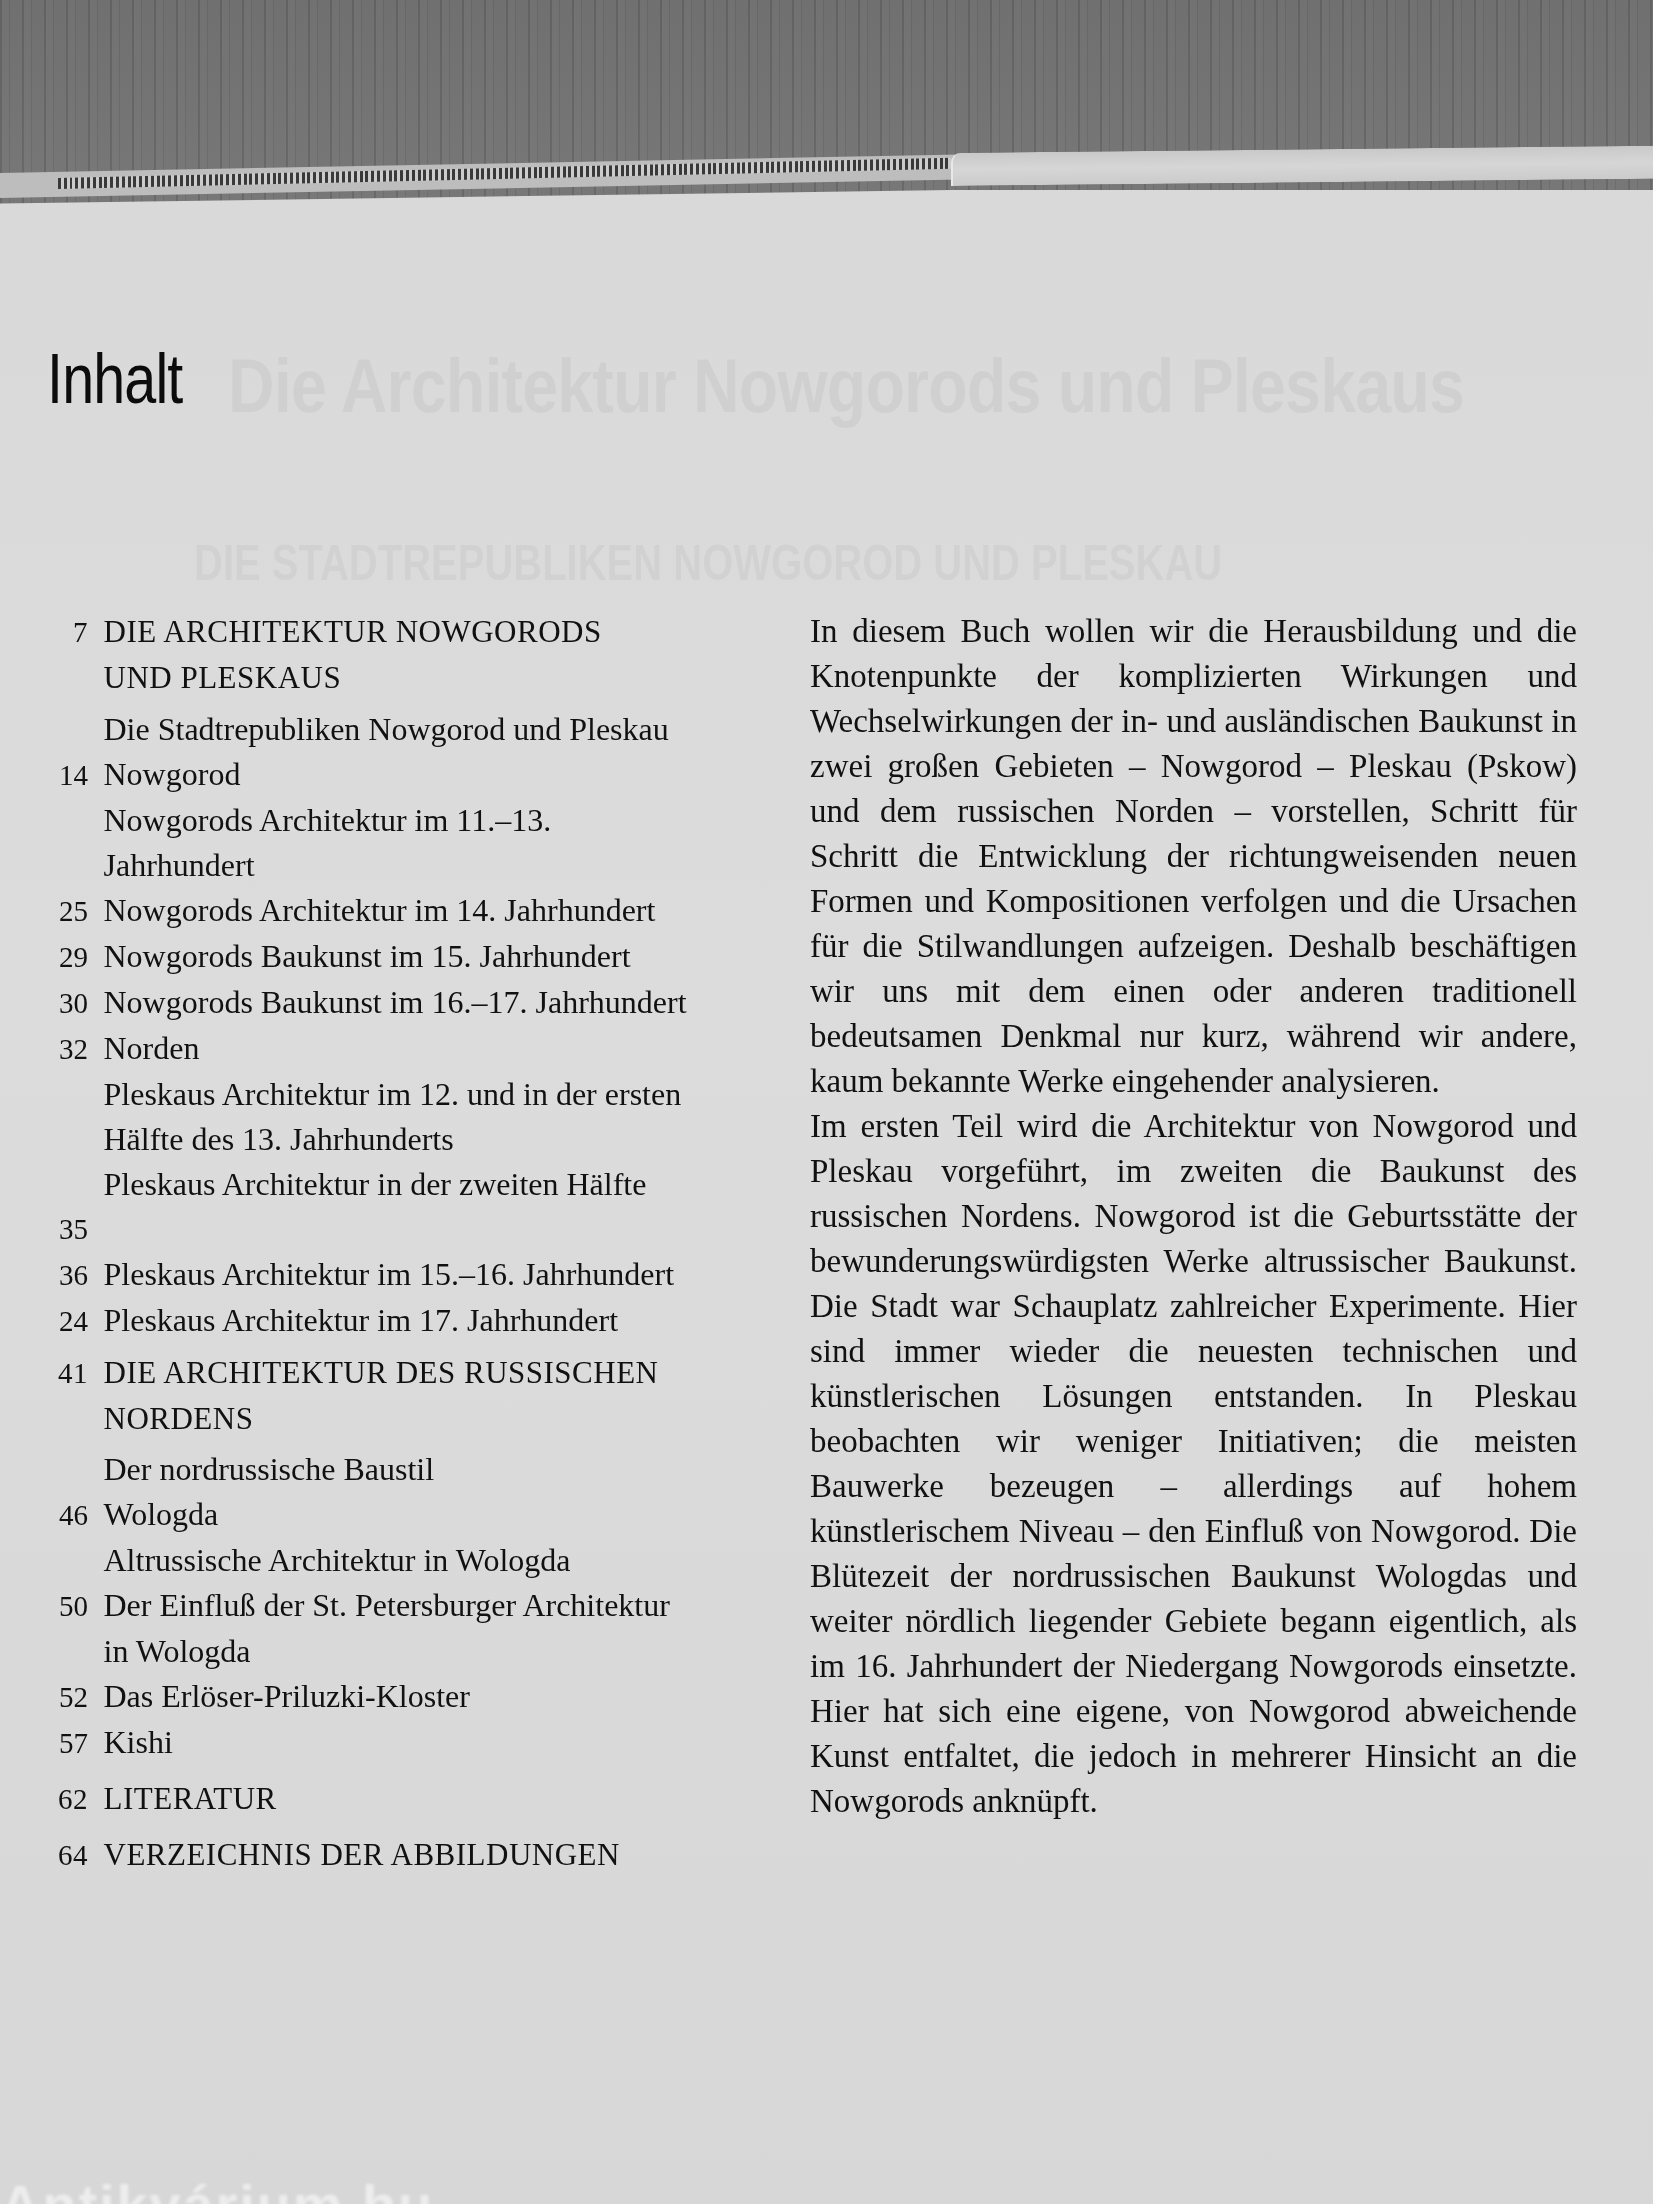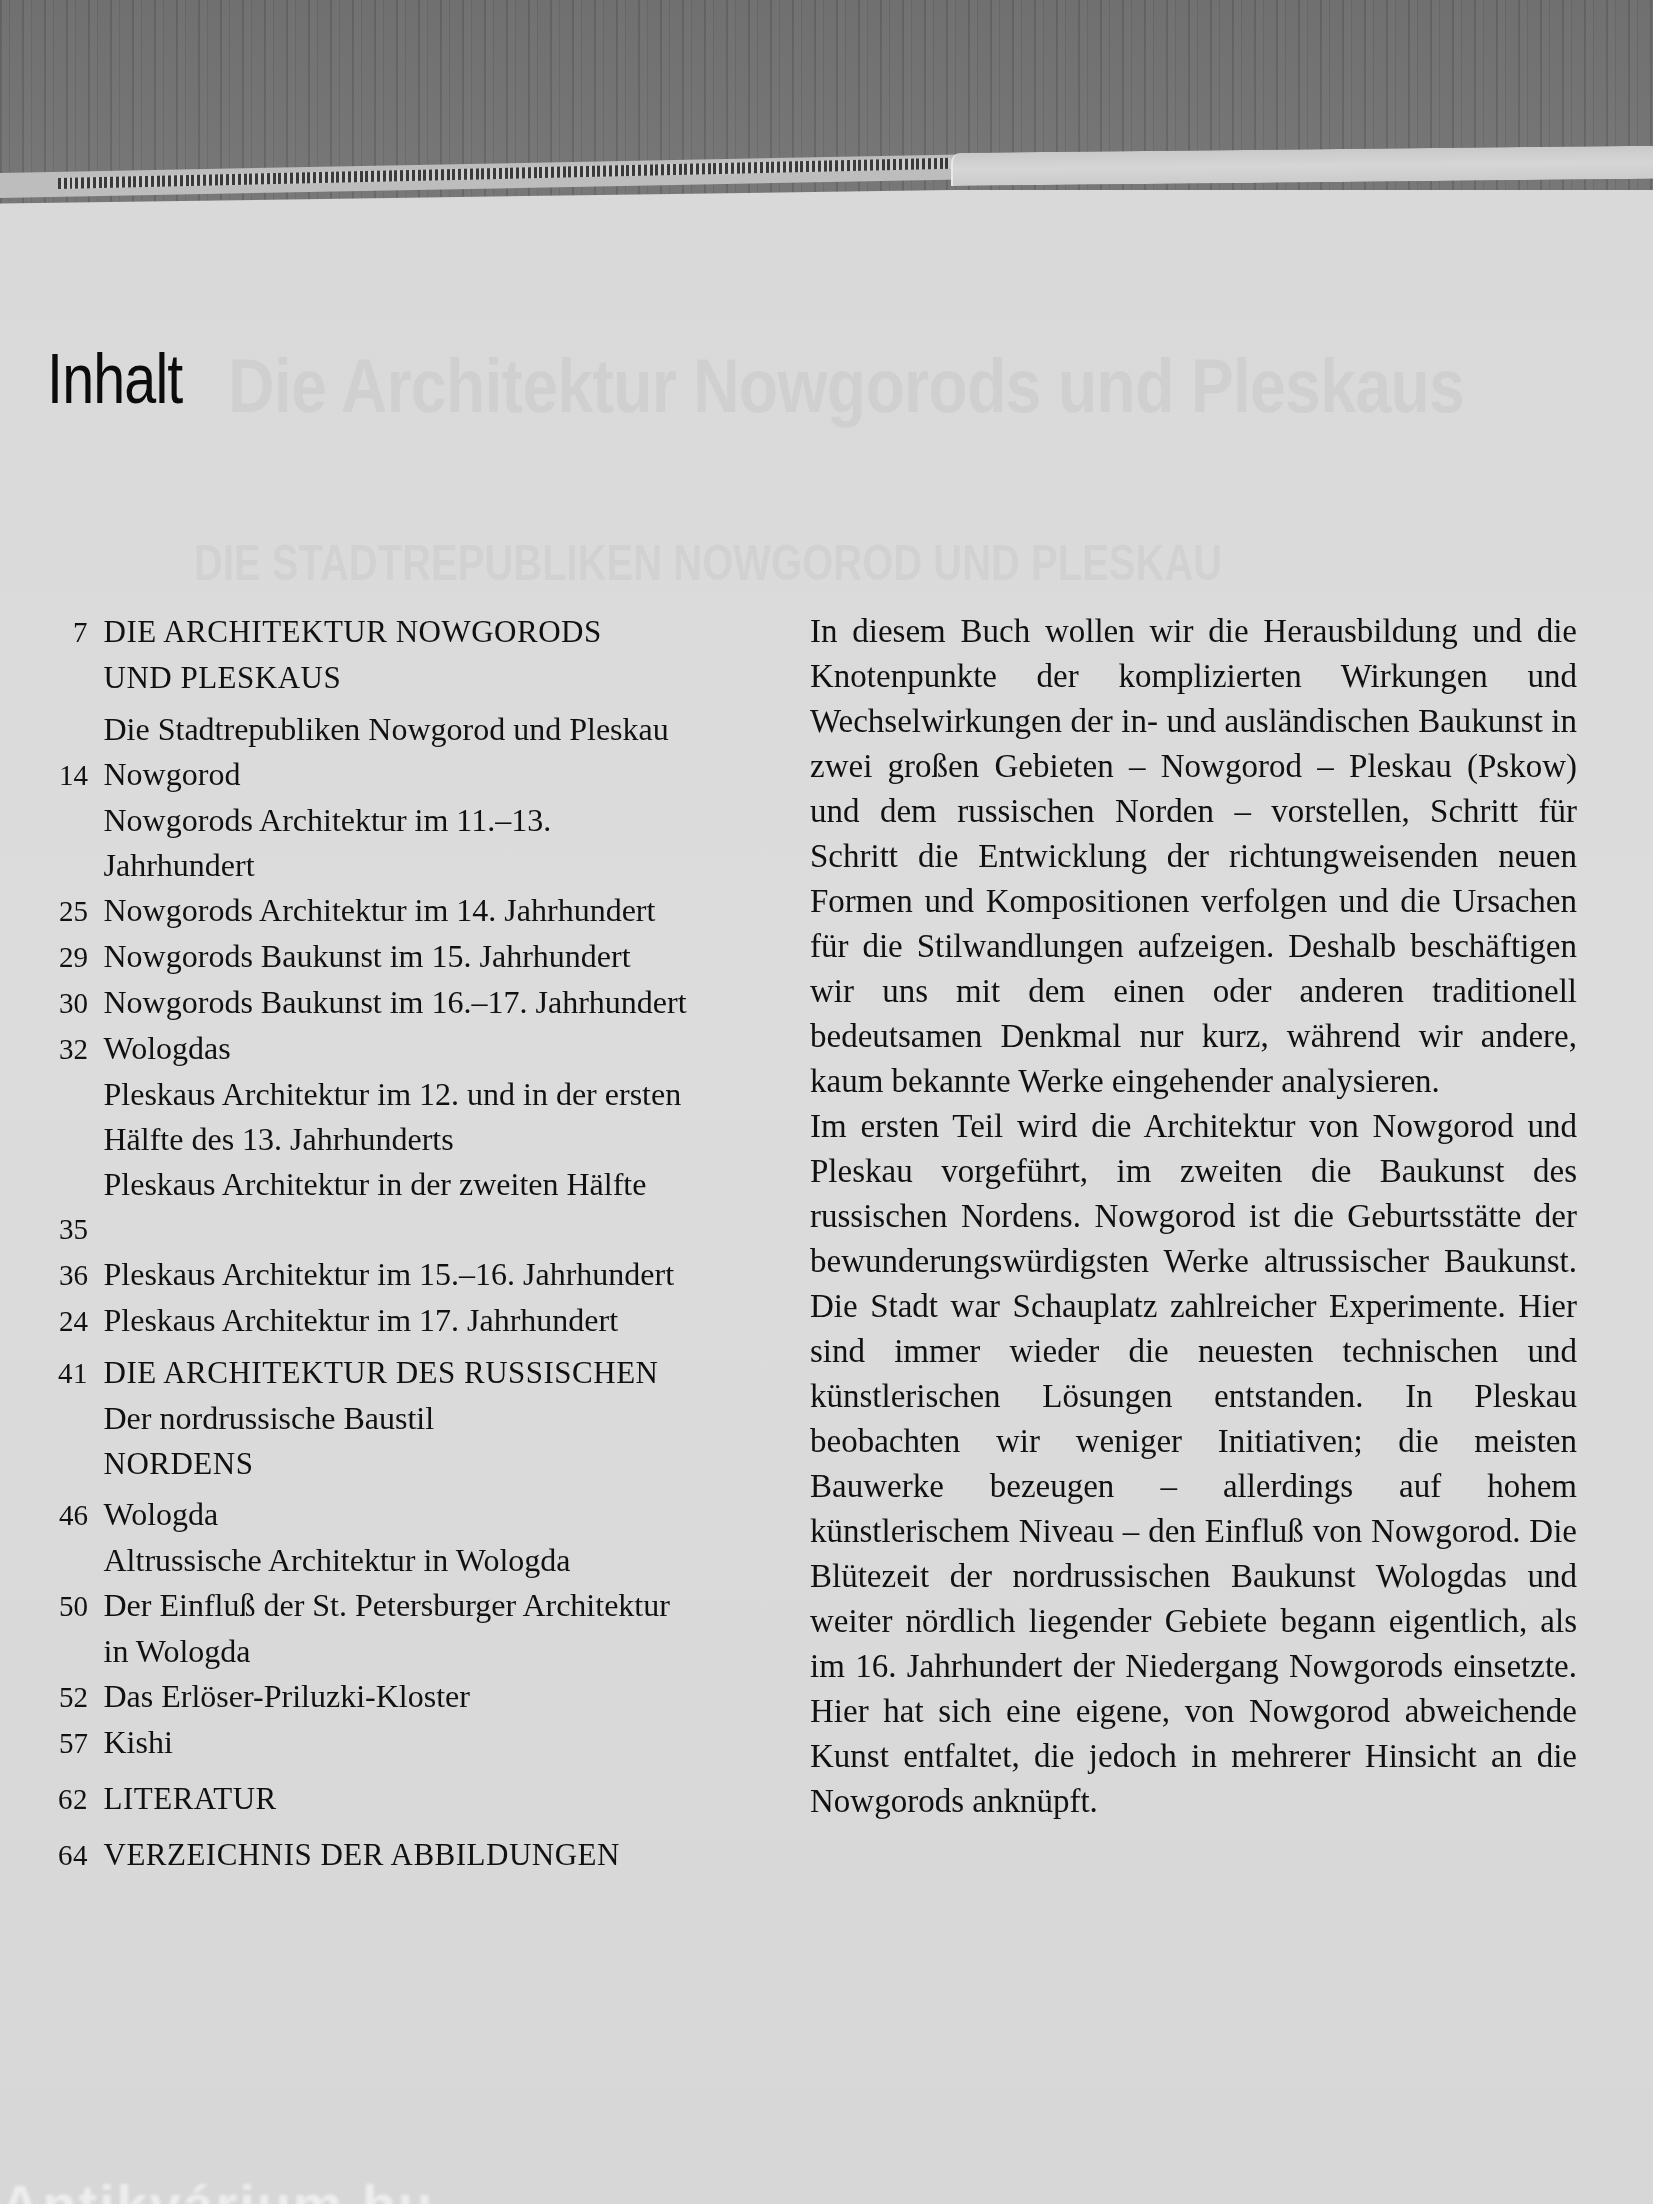--- a/index.html
+++ b/index.html
@@ -199,21 +199,21 @@
   <li class="toc-row">
       <span class="toc-page">29</span>
       <span class="toc-title">Nowgorods Baukunst im 15. Jahrhundert</span>
     </li>
   <li class="toc-row">
       <span class="toc-page">30</span>
       <span class="toc-title">Nowgorods Baukunst im 16.–17. Jahrhundert</span>
     </li>
   <li class="toc-row">
       <span class="toc-page">32</span>
-      <span class="toc-title">Wologdas</span>
+      <span class="toc-title">Norden</span>
     </li>
   <li class="toc-row">
       <span class="toc-page"></span>
       <span class="toc-title">Pleskaus Architektur im 12. und in der ersten</span>
     </li>
   <li class="toc-row">
       <span class="toc-page"></span>
       <span class="toc-title">Hälfte des 13. Jahrhunderts</span>
     </li>
   <li class="toc-row">
@@ -228,27 +228,27 @@
       <span class="toc-title">Pleskaus Architektur im 15.–16. Jahrhundert</span>
     </li>
   <li class="toc-row gap-after">
       <span class="toc-page">24</span>
       <span class="toc-title">Pleskaus Architektur im 17. Jahrhundert</span>
     </li>
   <li class="toc-row part">
       <span class="toc-page">41</span>
       <span class="toc-title">DIE ARCHITEKTUR DES RUSSISCHEN</span>
     </li>
+  <li class="toc-row part gap-after">
+      <span class="toc-page"></span>
+      <span class="toc-title">NORDENS</span>
+    </li>
   <li class="toc-row">
       <span class="toc-page"></span>
       <span class="toc-title">Der nordrussische Baustil</span>
-    </li>
-  <li class="toc-row part gap-after">
-      <span class="toc-page"></span>
-      <span class="toc-title">NORDENS</span>
     </li>
   <li class="toc-row">
       <span class="toc-page">46</span>
       <span class="toc-title">Wologda</span>
     </li>
   <li class="toc-row">
       <span class="toc-page"></span>
       <span class="toc-title">Altrussische Architektur in Wologda</span>
     </li>
   <li class="toc-row">

